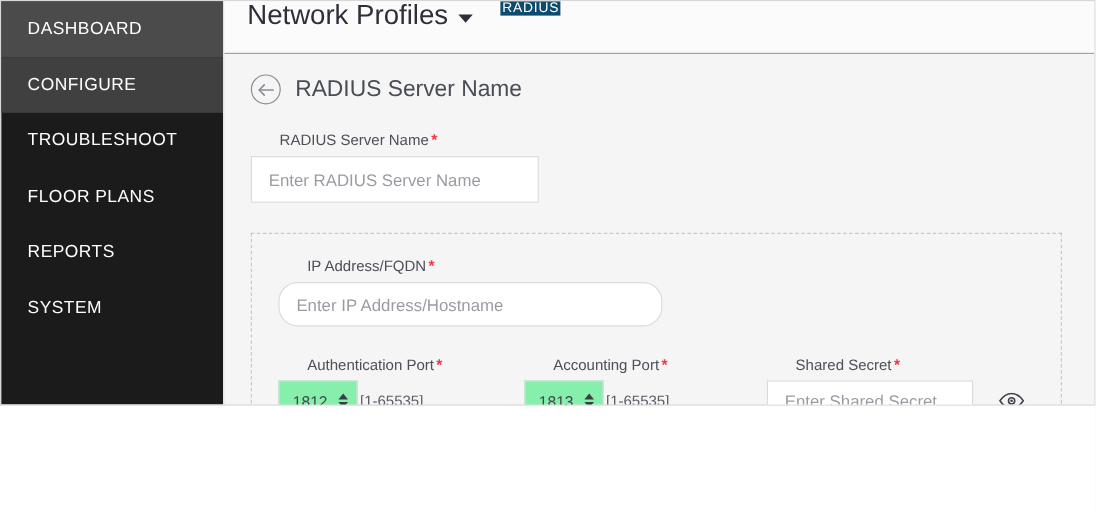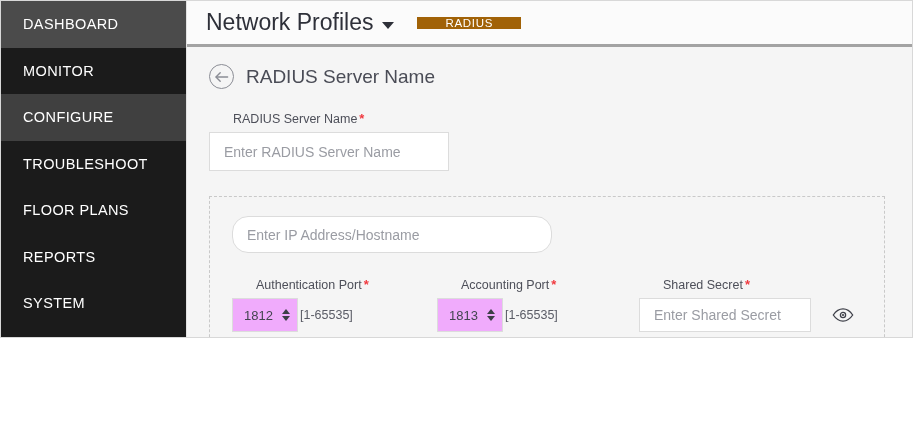--- a/index.html
+++ b/index.html
@@ -57,23 +57,23 @@
     flex-direction: column;
     min-width: 0;
     border-left: 1px solid #e2e2e2;
   }
 
   
   #topbar {
     height: 43px;
     flex: 0 0 43px;
     background: #fbfbfb;
-    border-bottom: 3px solid #a3a3a3;
-    display: flex;
-    align-items: center;
+    border-bottom: 1px solid #a3a3a3;
+    display: flex;
+    align-items: flex-start;
     position: relative;
   }
   #page-title-wrap {
     display: flex;
     align-items: center;
     padding-left: 19px;
   }
   #page-title {
     font-size: 23px;
     color: #2e3039;
@@ -89,27 +89,27 @@
     border-top: 7px solid #2e3039;
     position: relative;
     top: 3px;
   }
   #tabs {
     display: flex;
     align-items: stretch;
     margin-left: 23px;
   }
   .tab {
-    background: #a16207;
+    background: #0c4a6e;
     color: #ffffff;
     font-size: 11.5px;
     letter-spacing: 0.7px;
     display: flex;
     align-items: center;
-    padding: 0 28px;
+    padding: 0 1px;
     cursor: pointer;
     user-select: none;
   }
 
   
   #subheader {
     display: flex;
     align-items: center;
     padding: 17px 0 0 22px;
     flex: 0 0 auto;
@@ -185,21 +185,21 @@
     align-items: flex-start;
     margin-top: 24px;
   }
   .port-col { margin-right: 0; }
   .port-line { display: flex; align-items: center; }
 
   .num-wrap {
     position: relative;
     width: 66px;
     height: 34px;
-    background: #f0abfc;
+    background: #86efac;
     border: 1px solid #dcdcdc;
     box-sizing: border-box;
     display: flex;
     align-items: center;
   }
   .num-val {
     font-size: 13px;
     color: #434550;
     padding-left: 11px;
     font-family: "Liberation Sans", sans-serif;
@@ -241,23 +241,20 @@
   }
 </style>
 </head>
 <body>
 
 <div id="app">
 
   <nav id="sidebar">
     <div class="nav-item state-dashboard">
       <span>DASHBOARD</span>
-    </div>
-    <div class="nav-item">
-      <span>MONITOR</span>
     </div>
     <div class="nav-item state-active">
       <span>CONFIGURE</span>
     </div>
     <div class="nav-item">
       <span>TROUBLESHOOT</span>
     </div>
     <div class="nav-item">
       <span>FLOOR PLANS</span>
     </div>
@@ -298,20 +295,23 @@
       <div id="server-name-block">
         <div class="field-label">
           <span>RADIUS Server Name</span><span class="req">*</span>
         </div>
         <input id="server-name-input" class="txt-input" type="text" placeholder="Enter RADIUS Server Name" value="" style="">
       </div>
 
       <div id="dashed-box">
 
         <div>
+          <div class="field-label">
+            <span>IP Address/FQDN</span><span class="req">*</span>
+          </div>
           <input id="ip-input" class="txt-input" type="text" placeholder="Enter IP Address/Hostname" style="">
         </div>
 
         <div id="ports-row">
 
           <div class="port-col" style="width:205px">
             <div class="field-label">
               <span>Authentication Port</span><span class="req">*</span>
             </div>
             <div class="port-line">

